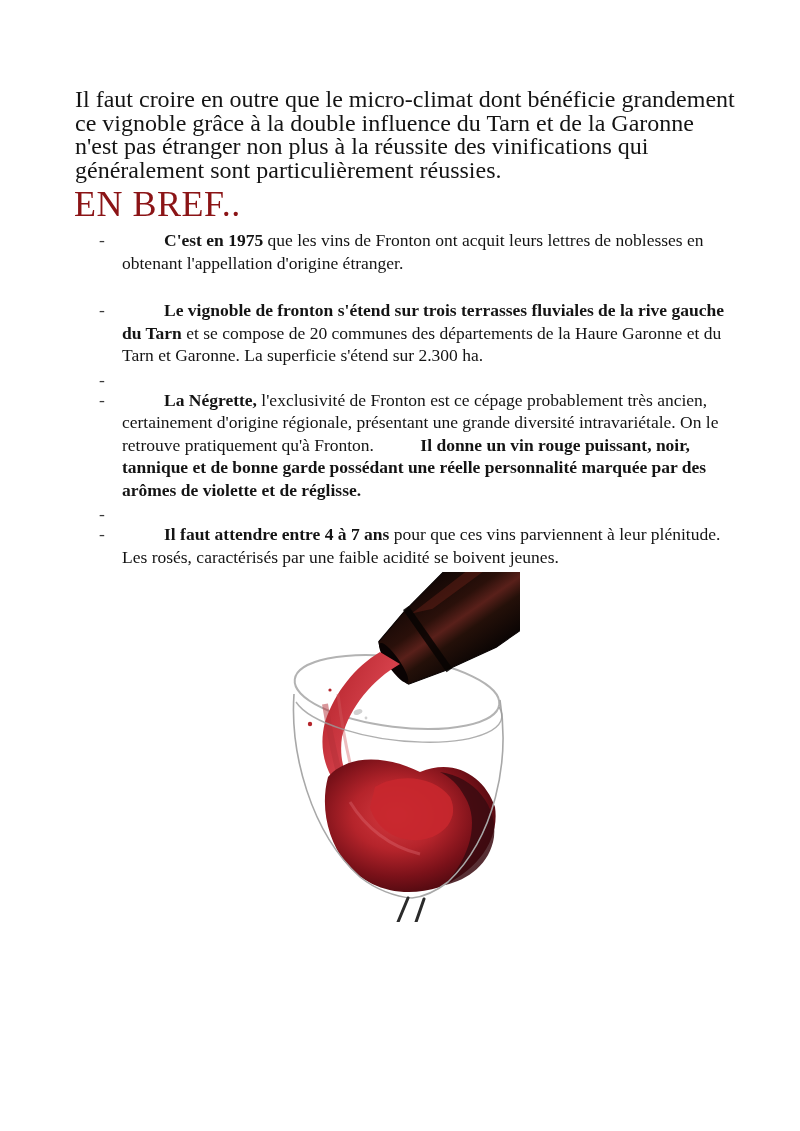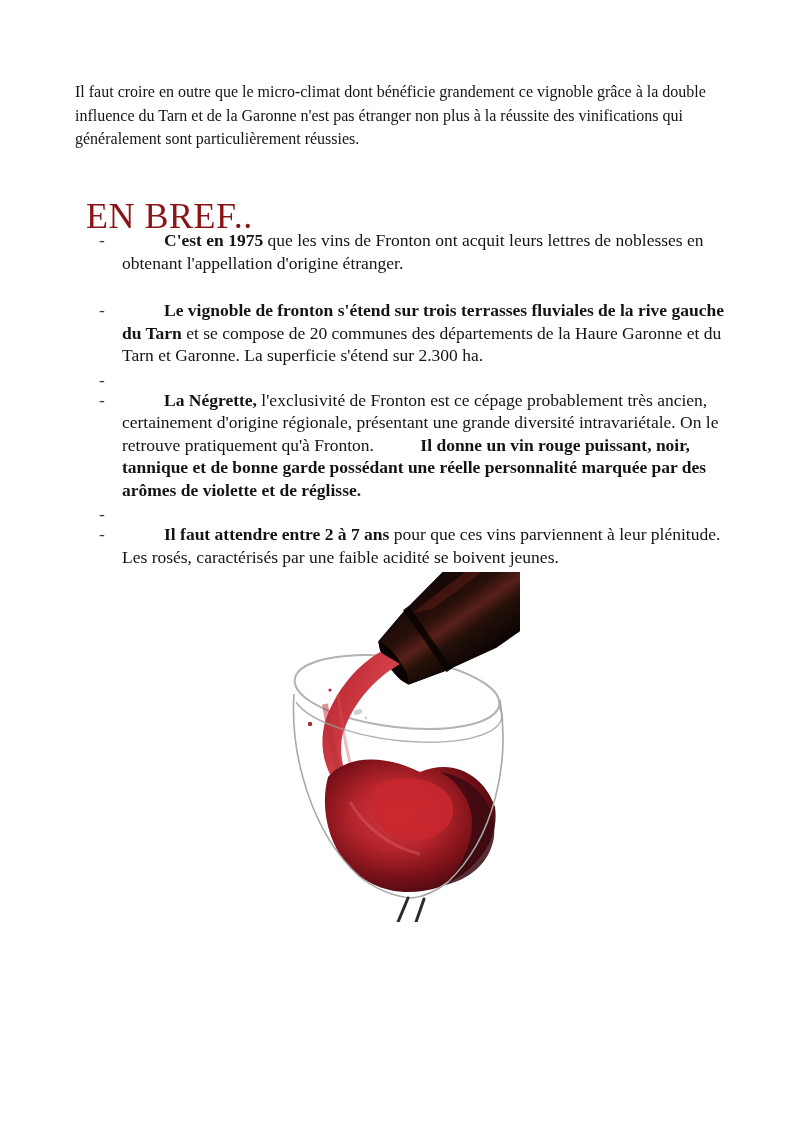--- a/index.html
+++ b/index.html
@@ -6,27 +6,27 @@
   .page{
     position:relative;
     width:800px;height:1131px;
     background:#ffffff;
     font-family:"Liberation Serif","DejaVu Serif",serif;
     color:#141414;
     overflow:hidden;
   }
   .intro{
     position:absolute;left:75px;top:64px;width:660px;
-    font-size:16px;line-height:23.5px;
+    font-size:24px;line-height:23.5px;
   }
   .heading{
     position:absolute;left:74px;top:183px;
     font-size:36px;line-height:42px;font-weight:400;
     color:#8b1416;letter-spacing:0.5px;
-    margin:12px;
+    margin:0;
   }
   .bullet-list{
     position:absolute;left:99px;top:229px;width:642px;
     font-size:17.5px;line-height:22.5px;
   }
   .li{display:flex;align-items:flex-start;}
   .li .dash{width:23px;flex:0 0 23px;color:#3a3a3a;}
   .li .li-text{flex:1;}
   .li:nth-child(1){margin-bottom:25px;}
   .li.empty{height:18px;margin:2px 0;}
@@ -60,21 +60,21 @@
       <div class="li">
         <span class="dash">-</span>
         <div class="li-text"><b>La Négrette,</b><span> l'exclusivité de Fronton est ce cépage probablement très ancien, certainement d'origine régionale, présentant une grande diversité intravariétale. On le retrouve pratiquement qu'à Fronton. </span><b>Il donne un vin rouge puissant, noir, tannique et de bonne garde possédant une réelle personnalité marquée par des arômes de violette et de réglisse.</b></div>
       </div>
       <div class="li empty">
         <span class="dash">-</span>
         <div class="li-text"></div>
       </div>
       <div class="li">
         <span class="dash">-</span>
-        <div class="li-text"><b>Il faut attendre entre 2 à 7 ans</b><span> pour que ces vins parviennent à leur plénitude. Les rosés, caractérisés par une faible acidité se boivent jeunes.</span></div>
+        <div class="li-text"><b>Il faut attendre entre 4 à 7 ans</b><span> pour que ces vins parviennent à leur plénitude. Les rosés, caractérisés par une faible acidité se boivent jeunes.</span></div>
       </div>
     </div>
 
   <svg class="wine-figure" viewBox="0 0 240 350" xmlns="http://www.w3.org/2000/svg" role="img">
     <defs>
       <linearGradient id="bottleGrad" x1="0" y1="0" x2="0" y2="1">
         <stop offset="0" stop-color="#120705"></stop>
         <stop offset="0.35" stop-color="#2a100a"></stop>
         <stop offset="0.52" stop-color="#59201a"></stop>
         <stop offset="0.68" stop-color="#241009"></stop>

